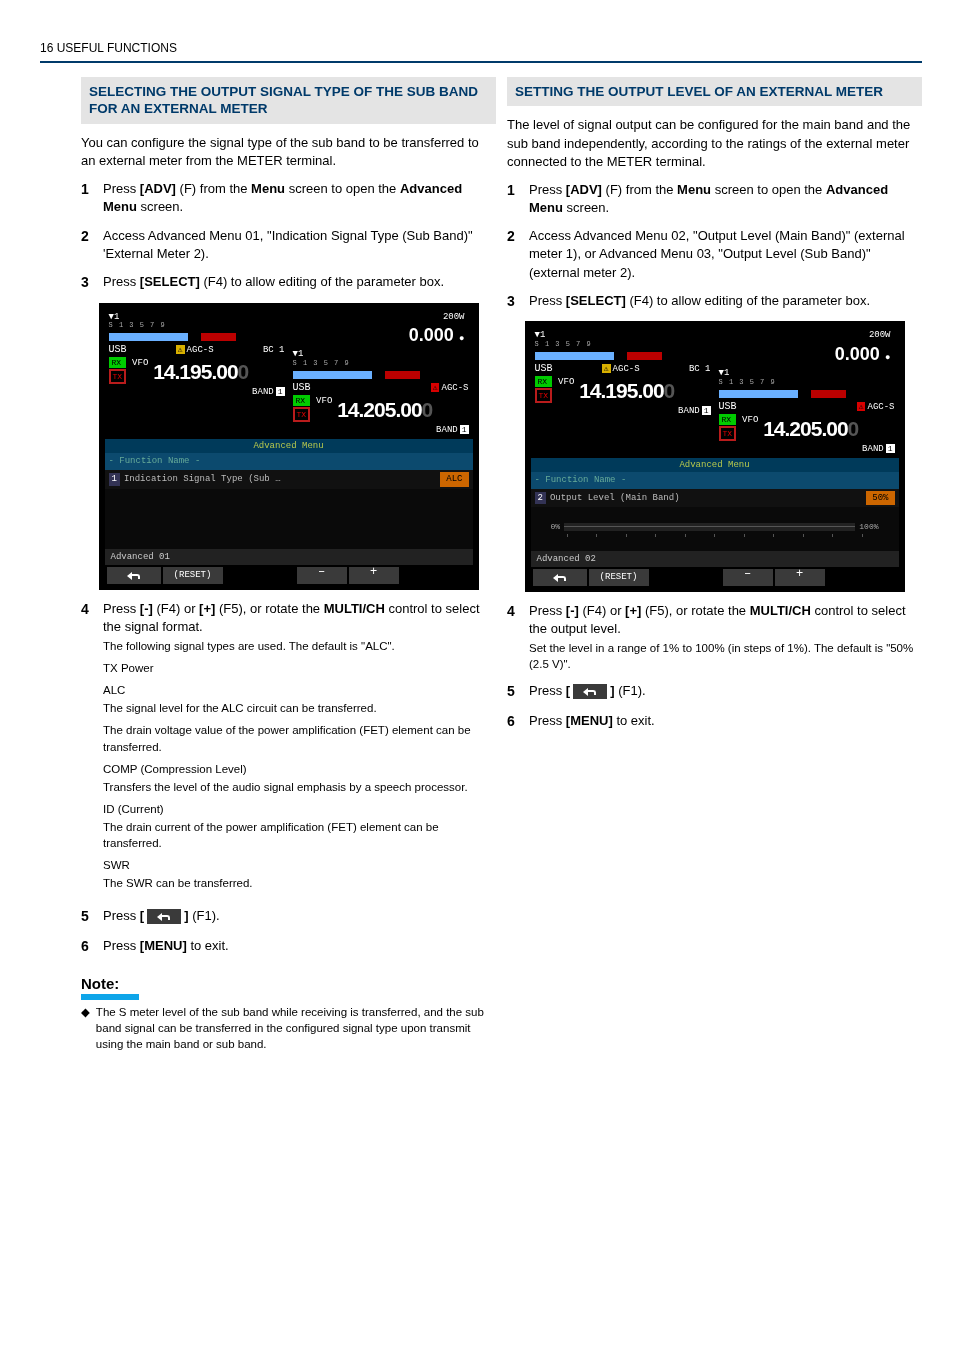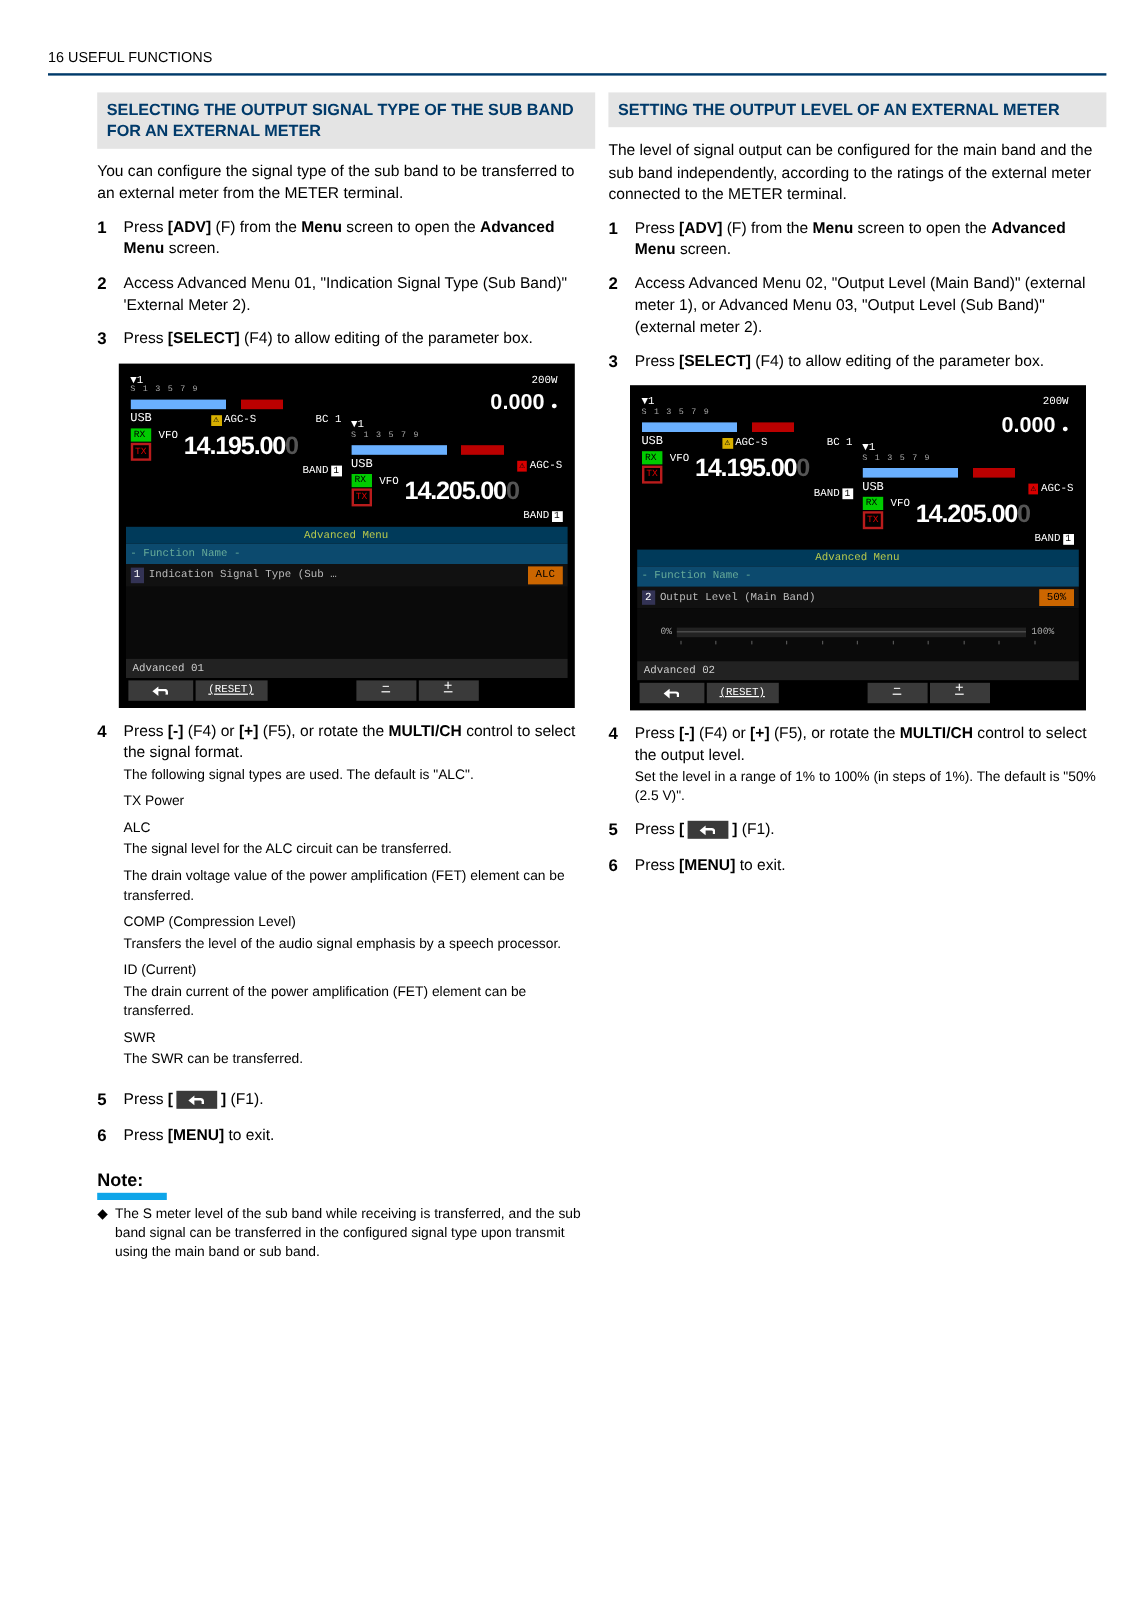--- a/index.html
+++ b/index.html
@@ -50,21 +50,21 @@
   .item-label { color: #bbb; font-size: 9px; flex: 1; }
   .item-val { background: #c60; color: #000; padding: 1px 6px; font-size: 9px; }
   .blank { background: #0a0a0a; height: 60px; }
   .slider-area { background:#0a0a0a; padding: 14px 20px; font-size:8px; color:#aaa; }
   .slider-track { display:flex; align-items:center; }
   .slider-bar { flex:1; height:8px; background:#222; margin:0 4px; position:relative; }
   .slider-bar::after { content:""; position:absolute; left:0; right:0; top:3px; height:1px; background:#555; }
   .slider-ticks { display:flex; justify-content:space-between; margin:1px 16px 0 16px; }
   .slider-ticks span{ width:1px; height:3px; background:#555; }
   .adv-foot { background: #222; color: #ccc; font-size: 9px; padding: 2px 6px; }
-  .btn-row { display: flex; background: #000; padding: 2px 2px 0 2px; gap:2px;text-decoration:underline; }
+  .btn-row { display: flex; background: #000; padding: 2px 2px 0 2px; gap:2px; }
   .sbtn { background: #3a3a3a; color: #fff; font-size: 9px; padding: 2px 6px; text-align: center; }
   .sbtn.back { width: 54px; display:flex; align-items:center; justify-content:center; }
   .sbtn.reset { width: 60px; }
   .sbtn.sp { flex: 1; background: #000; }
   .sbtn.pm { width: 50px; font-size:12px; line-height:10px; padding-top:0; }
   .back-arrow-mini { width:14px; height:9px; position:relative; }
   .back-arrow-mini::before { content:""; position:absolute; left:0; top:1px; border-right:5px solid #fff; border-top:4px solid transparent; border-bottom:4px solid transparent; }
   .back-arrow-mini::after { content:""; position:absolute; left:4px; top:3px; width:7px; height:3px; border-top:2px solid #fff; border-right:2px solid #fff; border-top-right-radius:3px; }
   .inline-btn { display:inline-flex; align-items:center; vertical-align:middle; background:#3a3a3a; padding:2px 10px; margin:0 3px; height:15px; }
   .inline-btn .back-arrow-mini::before { border-right-color:#fff; }

